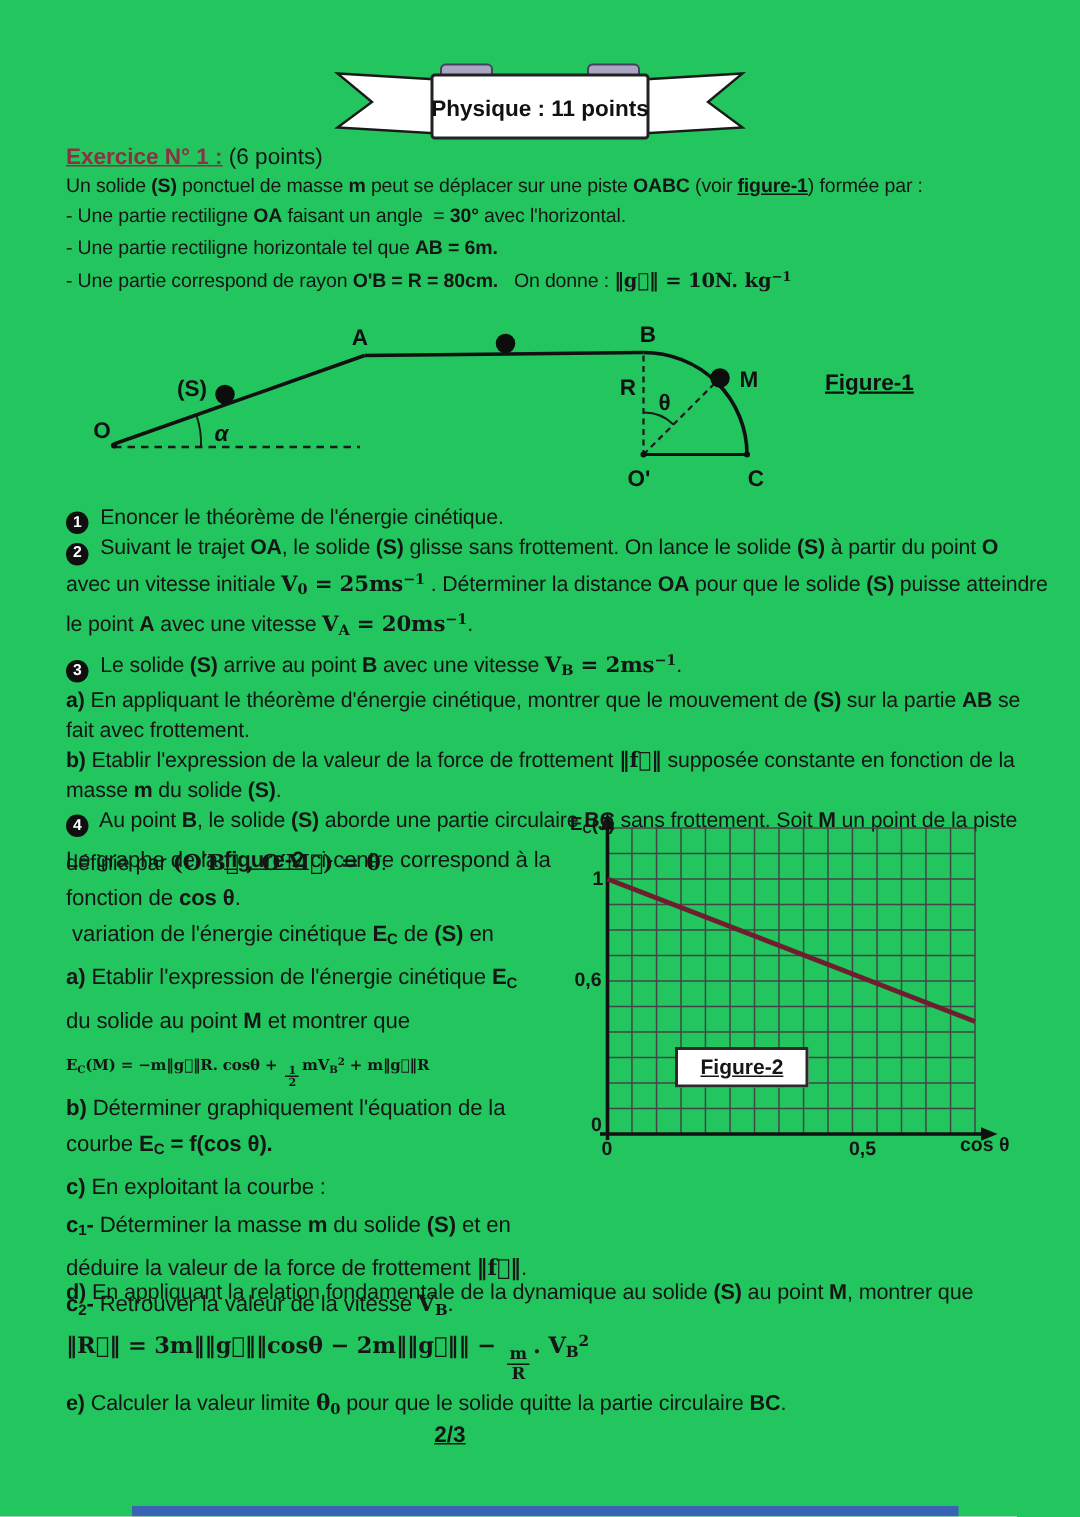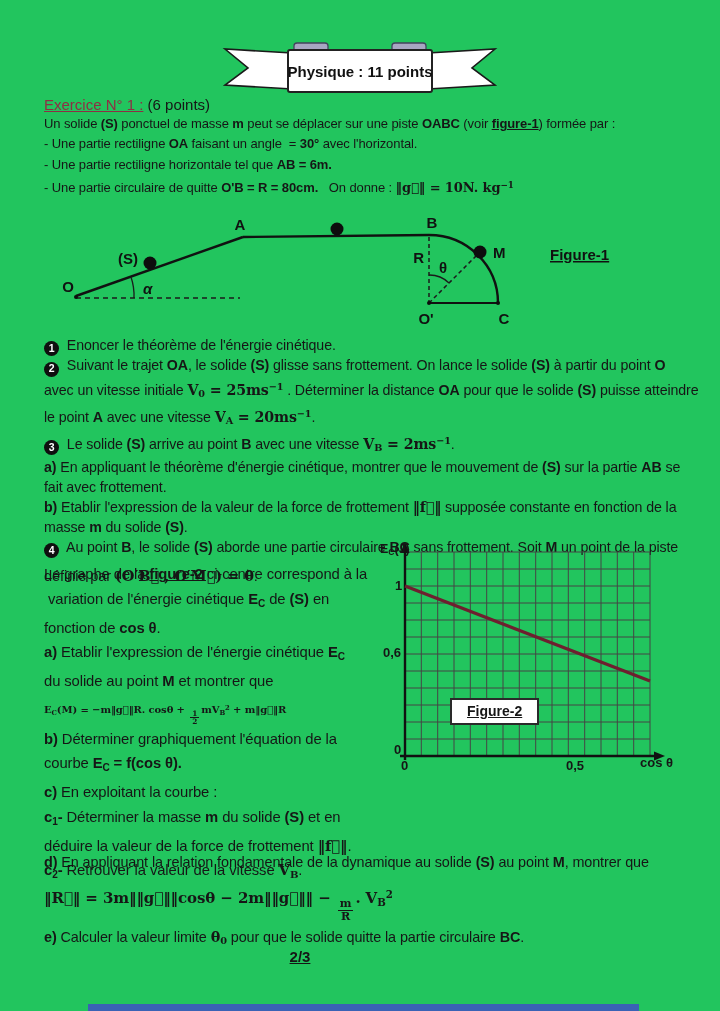--- a/index.html
+++ b/index.html
@@ -11,21 +11,21 @@
   .sb{font-size:68%;vertical-align:-0.25em;}
   .sp{font-size:68%;vertical-align:0.5em;}
   .frac{display:inline-flex;flex-direction:column;align-items:center;vertical-align:-0.35em;
         line-height:1.05;font-size:0.74em;margin:0 2px;}
   .frac>span:first-child{border-bottom:1.4px solid currentColor;padding:0 2px;}
   .badge{display:inline-flex;width:15px;height:15px;border-radius:50%;background:#0f0f0f;color:#fff;
          font-size:10.5px;font-weight:bold;align-items:center;justify-content:center;
          margin-right:4px;vertical-align:-2px;}
   .abs{position:absolute;}
   .hdr{left:44px;top:96px;font-size:15px;white-space:nowrap;}
-  .hdr .ex{color:#8e2f44;font-weight:normal;text-decoration:underline;}
+  .hdr .ex{color:#8e2f44;font-weight:bold;text-decoration:underline;}
   .intro{left:44px;top:114px;width:670px;font-size:13px;line-height:20.4px;letter-spacing:-0.1px;}
   .intro>div{white-space:nowrap;}
   .questions{left:44px;top:336px;width:676px;font-size:14.2px;line-height:19.9px;letter-spacing:-0.1px;}
   .questions>div{white-space:nowrap;}
   .q4def{margin-top:6px;line-height:24px;font-size:14.6px;}
   .leftcol{left:44px;top:562px;width:345px;font-size:14.8px;line-height:24.5px;letter-spacing:-0.1px;}
   .leftcol>div{white-space:nowrap;}
   .lformula{line-height:28px;font-size:10px;}
   .graph{left:378px;top:542px;width:332px;height:240px;}
   .glab{position:absolute;font-size:13px;font-weight:bold;white-space:nowrap;}
@@ -55,21 +55,21 @@
   </svg>
 
   <div class="abs hdr">
     <span class="ex">Exercice N° 1 :</span><span> (6 points)</span>
   </div>
 
   <div class="abs intro">
     <div><span>Un solide </span><span class="b">(S)</span><span> ponctuel de masse </span><span class="b">m</span><span> peut se déplacer sur une piste </span><span class="b">OABC</span><span> (voir </span><span class="b u">figure-1</span><span>) formée par :</span></div>
     <div><span>- Une partie rectiligne </span><span class="b">OA</span><span> faisant un angle &nbsp;= </span><span class="b">30°</span><span> avec l'horizontal.</span></div>
     <div><span>- Une partie rectiligne horizontale tel que </span><span class="b">AB = 6m.</span></div>
-    <div><span>- Une partie circulaire de quitte </span><span class="b">O'B = R = 80cm.</span><span>&nbsp;&nbsp; On donne : </span><span class="m">‖g⃗‖ = 10N. kg</span><span class="m sp">−1</span></div>
+    <div><span>- Une partie correspond de rayon </span><span class="b">O'B = R = 80cm.</span><span>&nbsp;&nbsp; On donne : </span><span class="m">‖g⃗‖ = 10N. kg</span><span class="m sp">−1</span></div>
   </div>
 
   <svg class="abs" style="left:40px;top:212px;" width="640" height="126" viewBox="0 0 640 126">
 
     <line x1="36" y1="86" x2="200" y2="86" stroke="#1b1b1b" stroke-width="1.6" stroke-dasharray="5 4"></line>
     <line x1="389" y1="25" x2="389" y2="91" stroke="#1b1b1b" stroke-width="1.5" stroke-dasharray="4 3"></line>
     <line x1="389" y1="91" x2="441" y2="39" stroke="#1b1b1b" stroke-width="1.5" stroke-dasharray="4 3"></line>
 
     <line x1="36" y1="84" x2="203" y2="25" stroke="#111111" stroke-width="2.4"></line>
     <line x1="203" y1="25" x2="389" y2="23" stroke="#111111" stroke-width="2.4"></line>
@@ -108,22 +108,22 @@
     <div><span class="b">a)</span><span> En appliquant le théorème d'énergie cinétique, montrer que le mouvement de </span><span class="b">(S)</span><span> sur la partie </span><span class="b">AB</span><span> se</span></div>
     <div><span>fait avec frottement.</span></div>
     <div><span class="b">b)</span><span> Etablir l'expression de la valeur de la force de frottement </span><span class="m">‖f⃗‖</span><span> supposée constante en fonction de la</span></div>
     <div><span>masse </span><span class="b">m</span><span> du solide </span><span class="b">(S)</span><span>.</span></div>
     <div><span class="badge">4</span><span> Au point </span><span class="b">B</span><span>, le solide </span><span class="b">(S)</span><span> aborde une partie circulaire </span><span class="b">BC</span><span> sans frottement. Soit </span><span class="b">M</span><span> un point de la piste</span></div>
     <div class="q4def"><span>définie par </span><span class="m">(</span><span class="m">O′B⃗</span><span class="m"> ,  </span><span class="m">O′M⃗</span><span class="m">) = θ</span><span>.</span></div>
   </div>
 
   <div class="abs leftcol">
     <div><span>Le graphe de la </span><span class="b u">figure-2</span><span> ci-contre correspond à la</span></div>
+    <div><span>fonction de </span><span class="b">cos θ</span><span>.</span></div>
     <div><span>&nbsp;variation de l'énergie cinétique </span><span class="b">E</span><span class="b sb">C</span><span> de </span><span class="b">(S)</span><span> en</span></div>
-    <div><span>fonction de </span><span class="b">cos θ</span><span>.</span></div>
     <div><span class="b">a)</span><span> Etablir l'expression de l'énergie cinétique </span><span class="b">E</span><span class="b sb">C</span></div>
     <div><span>du solide au point </span><span class="b">M</span><span> et montrer que</span></div>
     <div class="lformula"><span class="m">E</span><span class="m sb">C</span><span class="m">(M) = −m‖g⃗‖R. cosθ + </span><span class="frac m">
           <span>1</span>
           <span>2</span>
         </span><span class="m">mV</span><span class="m sb">B</span><span class="m sp">2</span><span class="m"> +  m‖g⃗‖R</span></div>
     <div><span class="b">b)</span><span> Déterminer graphiquement l'équation de la</span></div>
     <div><span>courbe </span><span class="b">E</span><span class="b sb">C</span><span class="b"> = f(cos θ).</span></div>
     <div><span class="b">c)</span><span> En exploitant la courbe :</span></div>
     <div><span class="b">c</span><span class="b sb">1</span><span class="b">-</span><span> Déterminer la masse </span><span class="b">m</span><span> du solide </span><span class="b">(S)</span><span> et en</span></div>

